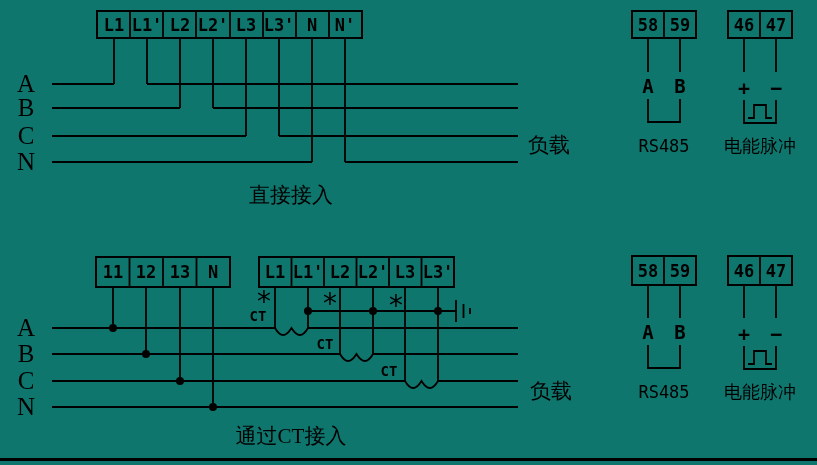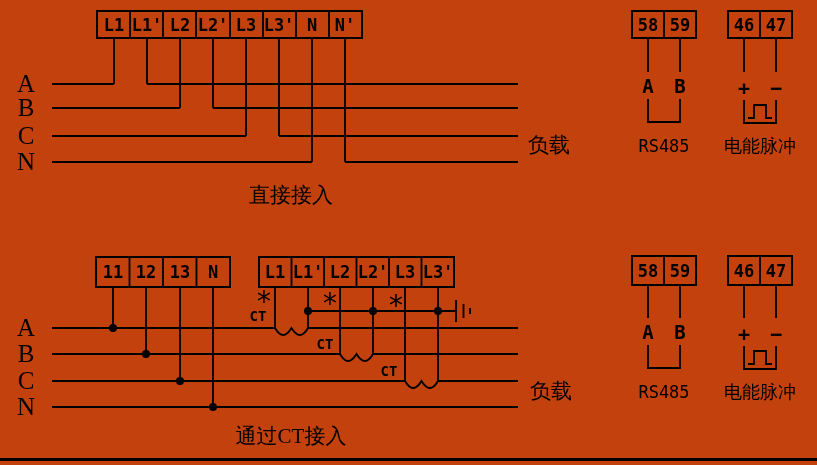--- a/index.html
+++ b/index.html
@@ -1,16 +1,16 @@
 <!DOCTYPE html>
 <html><head>
 <meta charset="utf-8">
 <style>
   html,body { margin:0; padding:0; background:#ffffff; }
-  .stage { position:relative; width:817px; height:465px; background:#c2410c; overflow:hidden; }
+  .stage { position:relative; width:817px; height:465px; background:#0f766e; overflow:hidden; }
   svg { display:block; }
   svg text { fill:#000000; }
   .t-label  { font:bold 17px "DejaVu Sans Mono", monospace; }
   .phase    { font:25px "Liberation Serif", serif; }
   .cjk      { font:21px "Liberation Serif", serif; }
   .cjk-sm   { font:18px "Liberation Serif", serif; }
   .wirelab  { font:600 19px "DejaVu Sans Mono", monospace; }
   .pm       { font:600 20px "DejaVu Sans Mono", monospace; }
   .mono     { font:17px "DejaVu Sans Mono", monospace; }
   .ct       { font:600 14px "DejaVu Sans Mono", monospace; }

